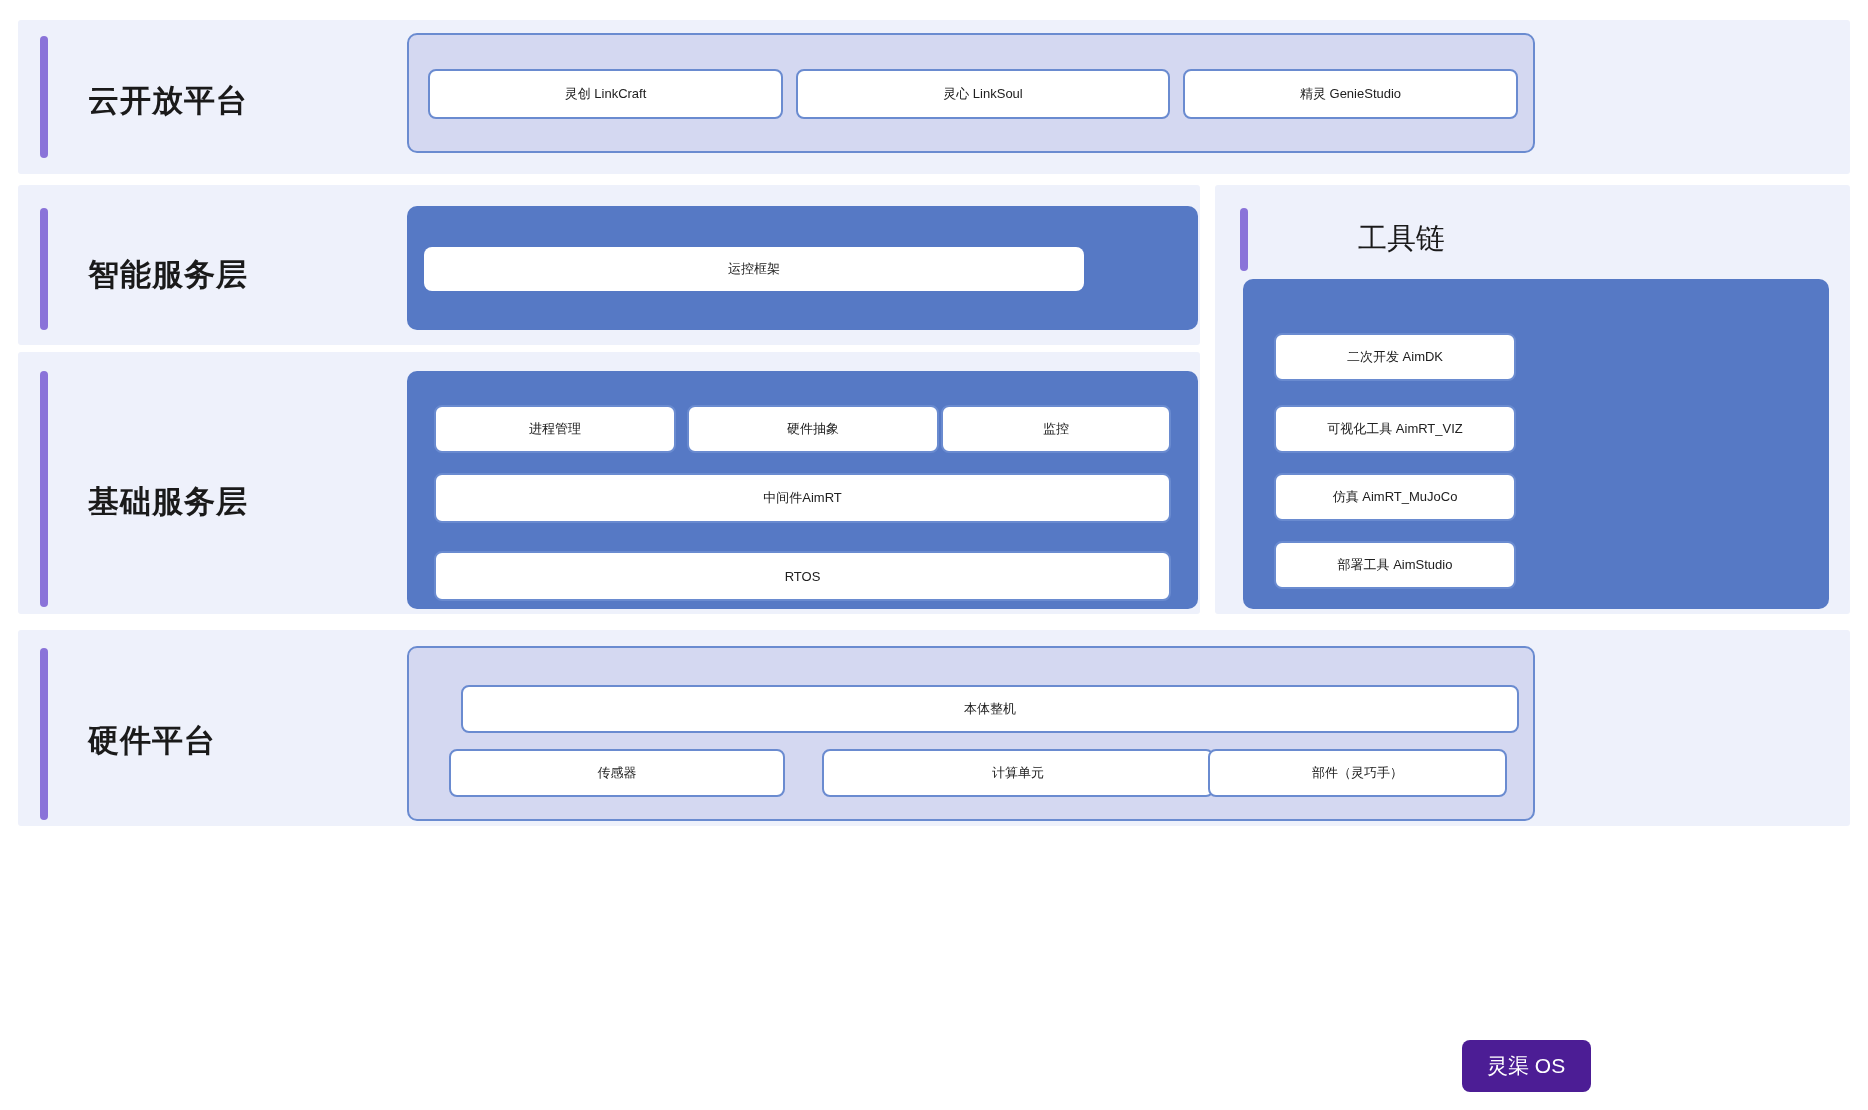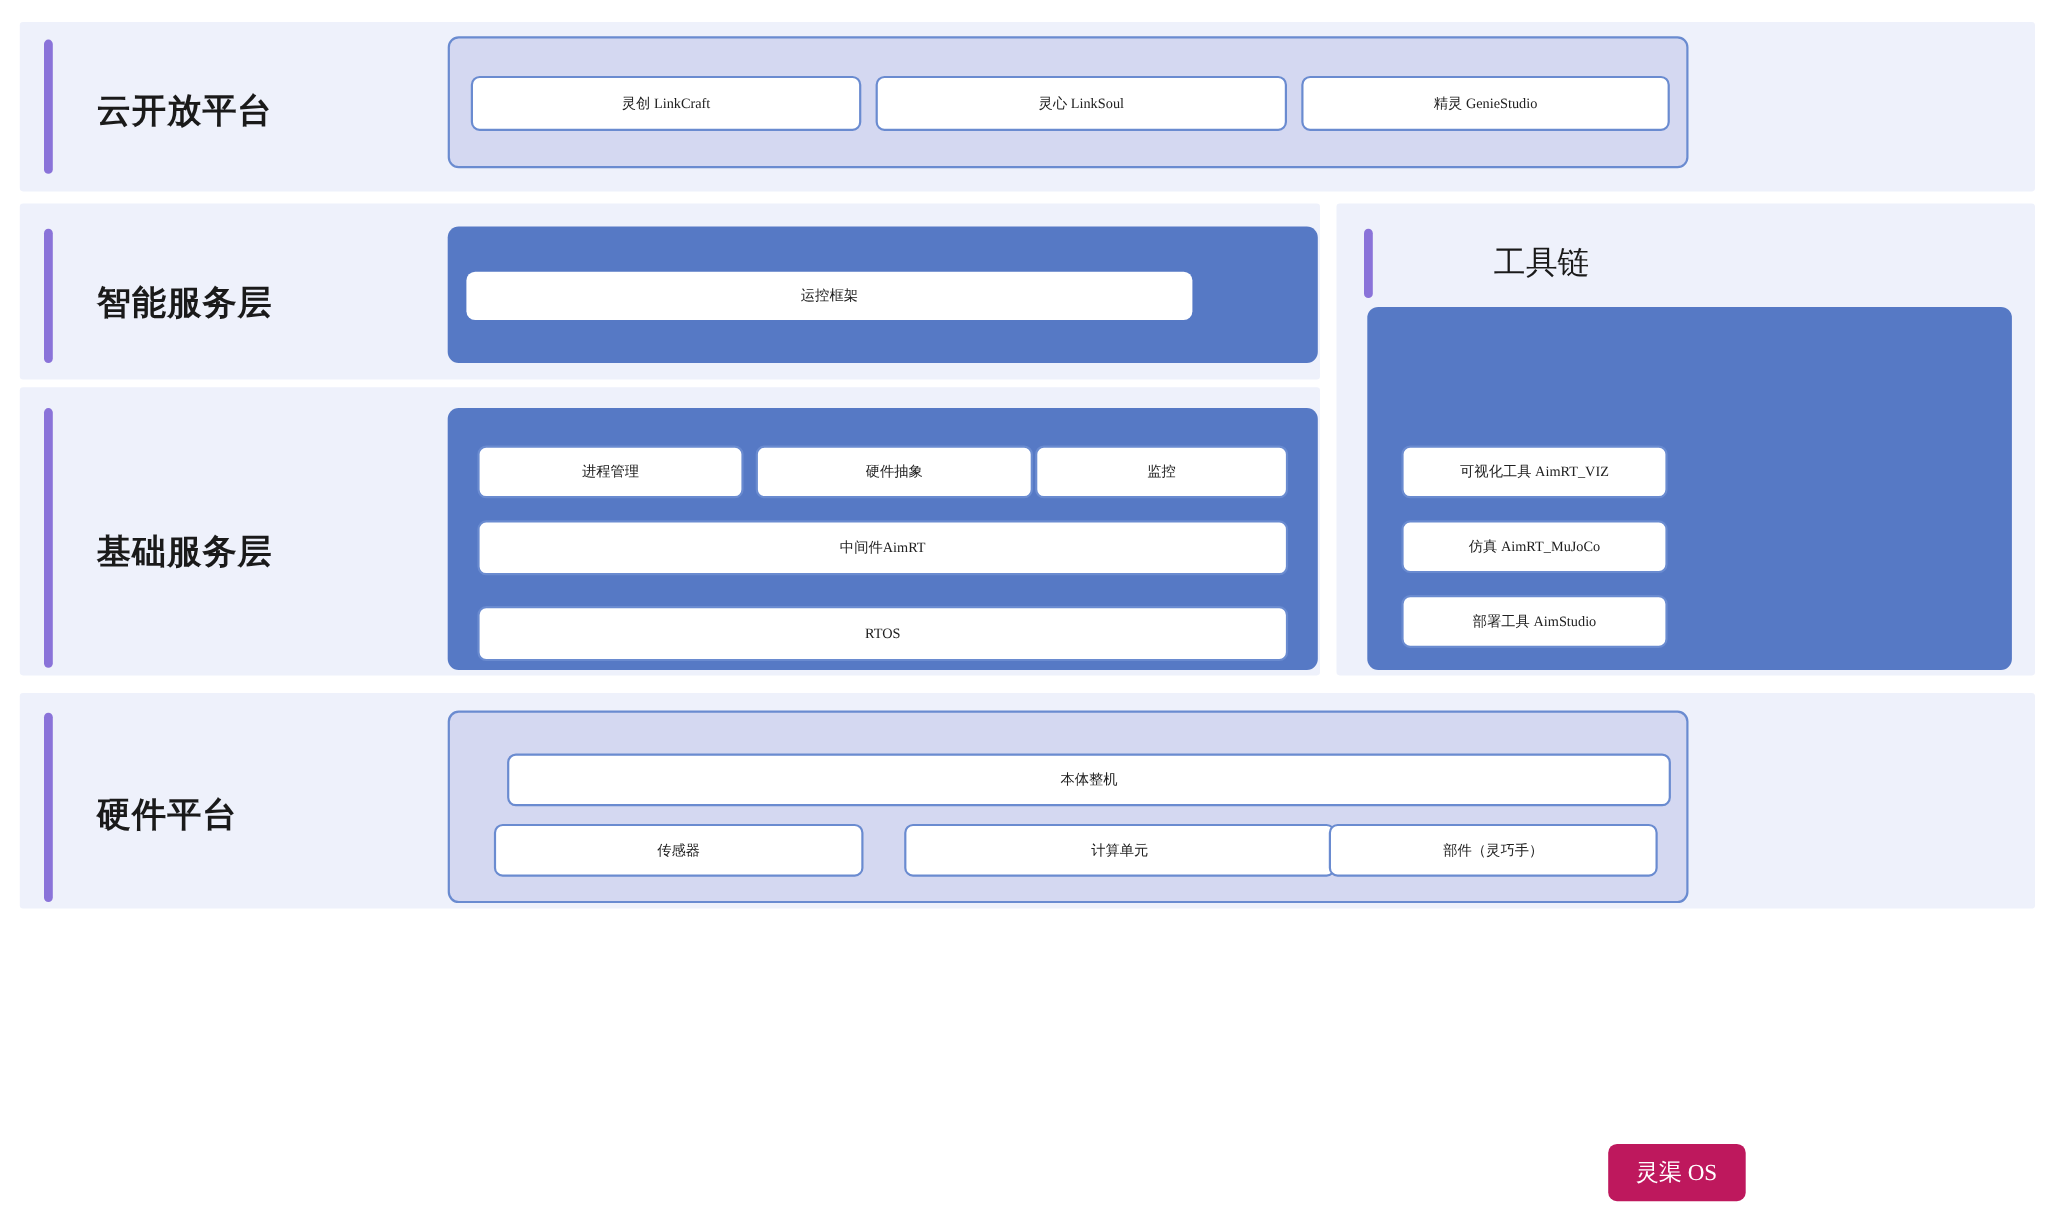--- a/index.html
+++ b/index.html
@@ -3,21 +3,21 @@
 <meta charset="utf-8">
 <style>
   * { box-sizing: border-box; margin: 0; padding: 0; }
   html, body {
     width: 1868px; height: 1110px;
     background: #ffffff;
     font-family: "Liberation Sans", "DejaVu Sans", sans-serif;
     overflow: hidden;
   }
 
-  .canvas { position: relative; width: 1868px; height: 1110px; background: #ffffff; font-family: Liberation Serif, serif; }
+  .canvas { position: relative; width: 1868px; height: 1110px; background: #ffffff; }
 
   
   .panel {
     position: absolute;
     background: #eef1fb;
     border-radius: 3px;
   }
 
   
   .accent {
@@ -81,21 +81,21 @@
   .legend-chip {
     height: 52px;
     border-radius: 8px;
     display: flex;
     align-items: center;
     justify-content: center;
     font-size: 21px;
     padding: 0 26px;
     white-space: nowrap;
   }
-  .chip-solid { background: #be185d; color: #ffffff; padding-left: 25px; }
+  .chip-solid { background: #4c1d95; color: #ffffff; padding-left: 25px; }
   .chip-light { background: #dbdef4; color: #1a1a1a; border: 2px solid #6a8bd0; }
 </style>
 </head>
 <body>
 
 <div class="canvas">
 
   <div class="panel" style="left:18px; top:20px; width:1832px; height:154px;"></div>
   <div class="accent" style="left:40px; top:36px; height:122px;"></div>
   <div class="row-label" style="left:88px; top:80px;">云开放平台</div>
@@ -123,20 +123,21 @@
   <div class="box" style="left:941px; top:405px; width:230px; height:48px;">监控</div>
 
   <div class="box" style="left:434px; top:473px; width:737px; height:50px;">中间件AimRT</div>
   <div class="box" style="left:434px; top:540px; width:737px; height:50px;margin-top:11px;">RTOS</div>
 
   <div class="panel" style="left:1215px; top:185px; width:635px; height:429px;"></div>
   <div class="accent" style="left:1240px; top:208px; height:63px;"></div>
   <div class="tool-title" style="left:1358px; top:219px;">工具链</div>
 
   <div class="cont-blue" style="left:1243px; top:279px; width:586px; height:330px;"></div>
+  <div class="box" style="left:1274px; top:333px; width:242px; height:48px;">二次开发 AimDK</div>
   <div class="box" style="left:1274px; top:405px; width:242px; height:48px;">可视化工具 AimRT_VIZ</div>
   <div class="box" style="left:1274px; top:473px; width:242px; height:48px;">仿真 AimRT_MuJoCo</div>
   <div class="box" style="left:1274px; top:541px; width:242px; height:48px;">部署工具 AimStudio</div>
 
   <div class="panel" style="left:18px; top:630px; width:1832px; height:196px;"></div>
   <div class="accent" style="left:40px; top:648px; height:172px;"></div>
   <div class="row-label" style="left:88px; top:720px;">硬件平台</div>
 
   <div class="cont-lav" style="left:407px; top:646px; width:1128px; height:175px;"></div>
   <div class="box" style="left:461px; top:685px; width:1058px; height:48px;">本体整机</div>

